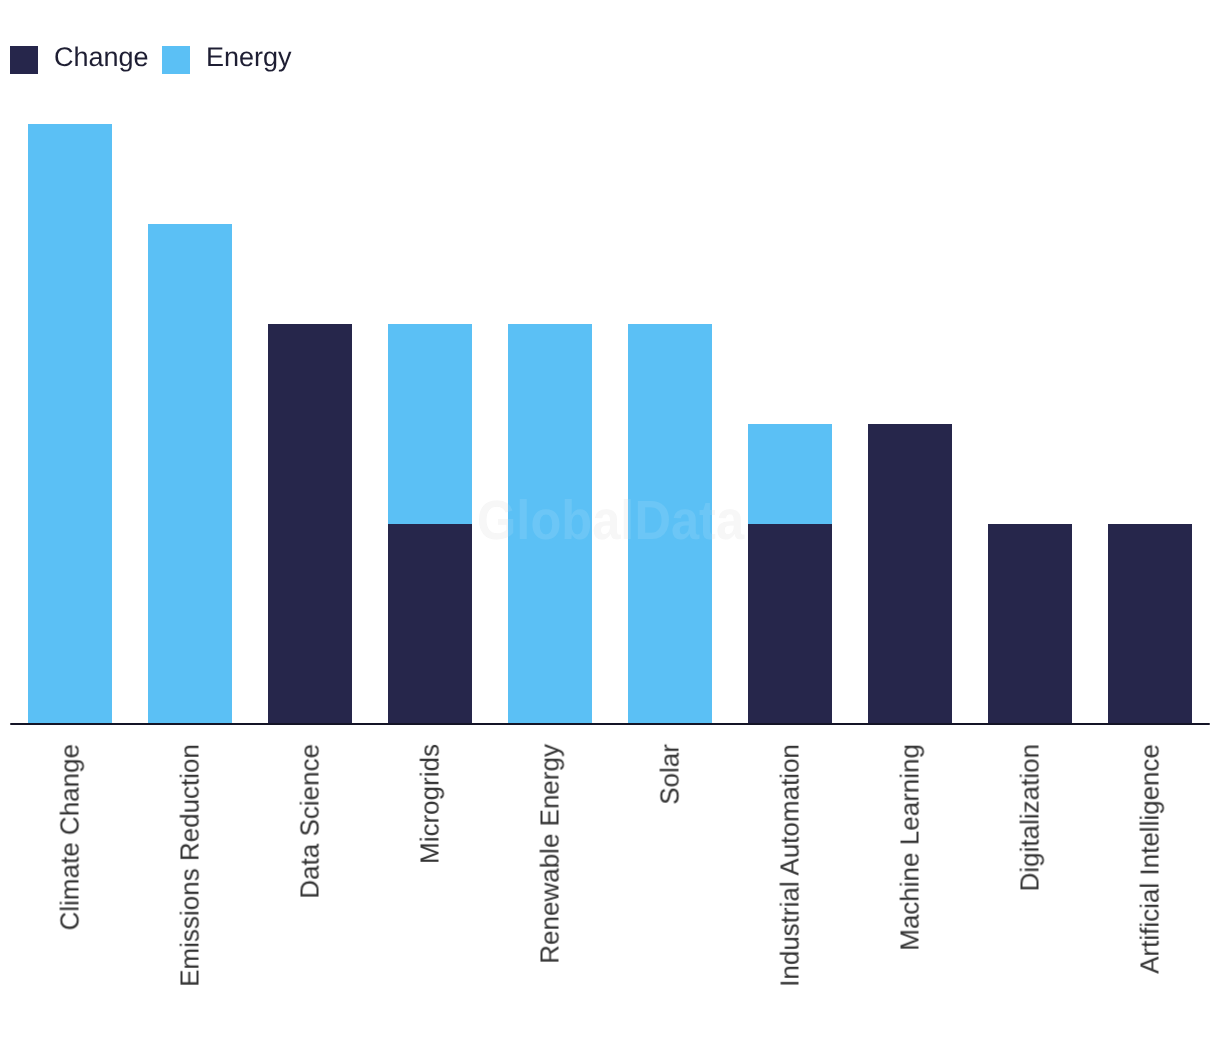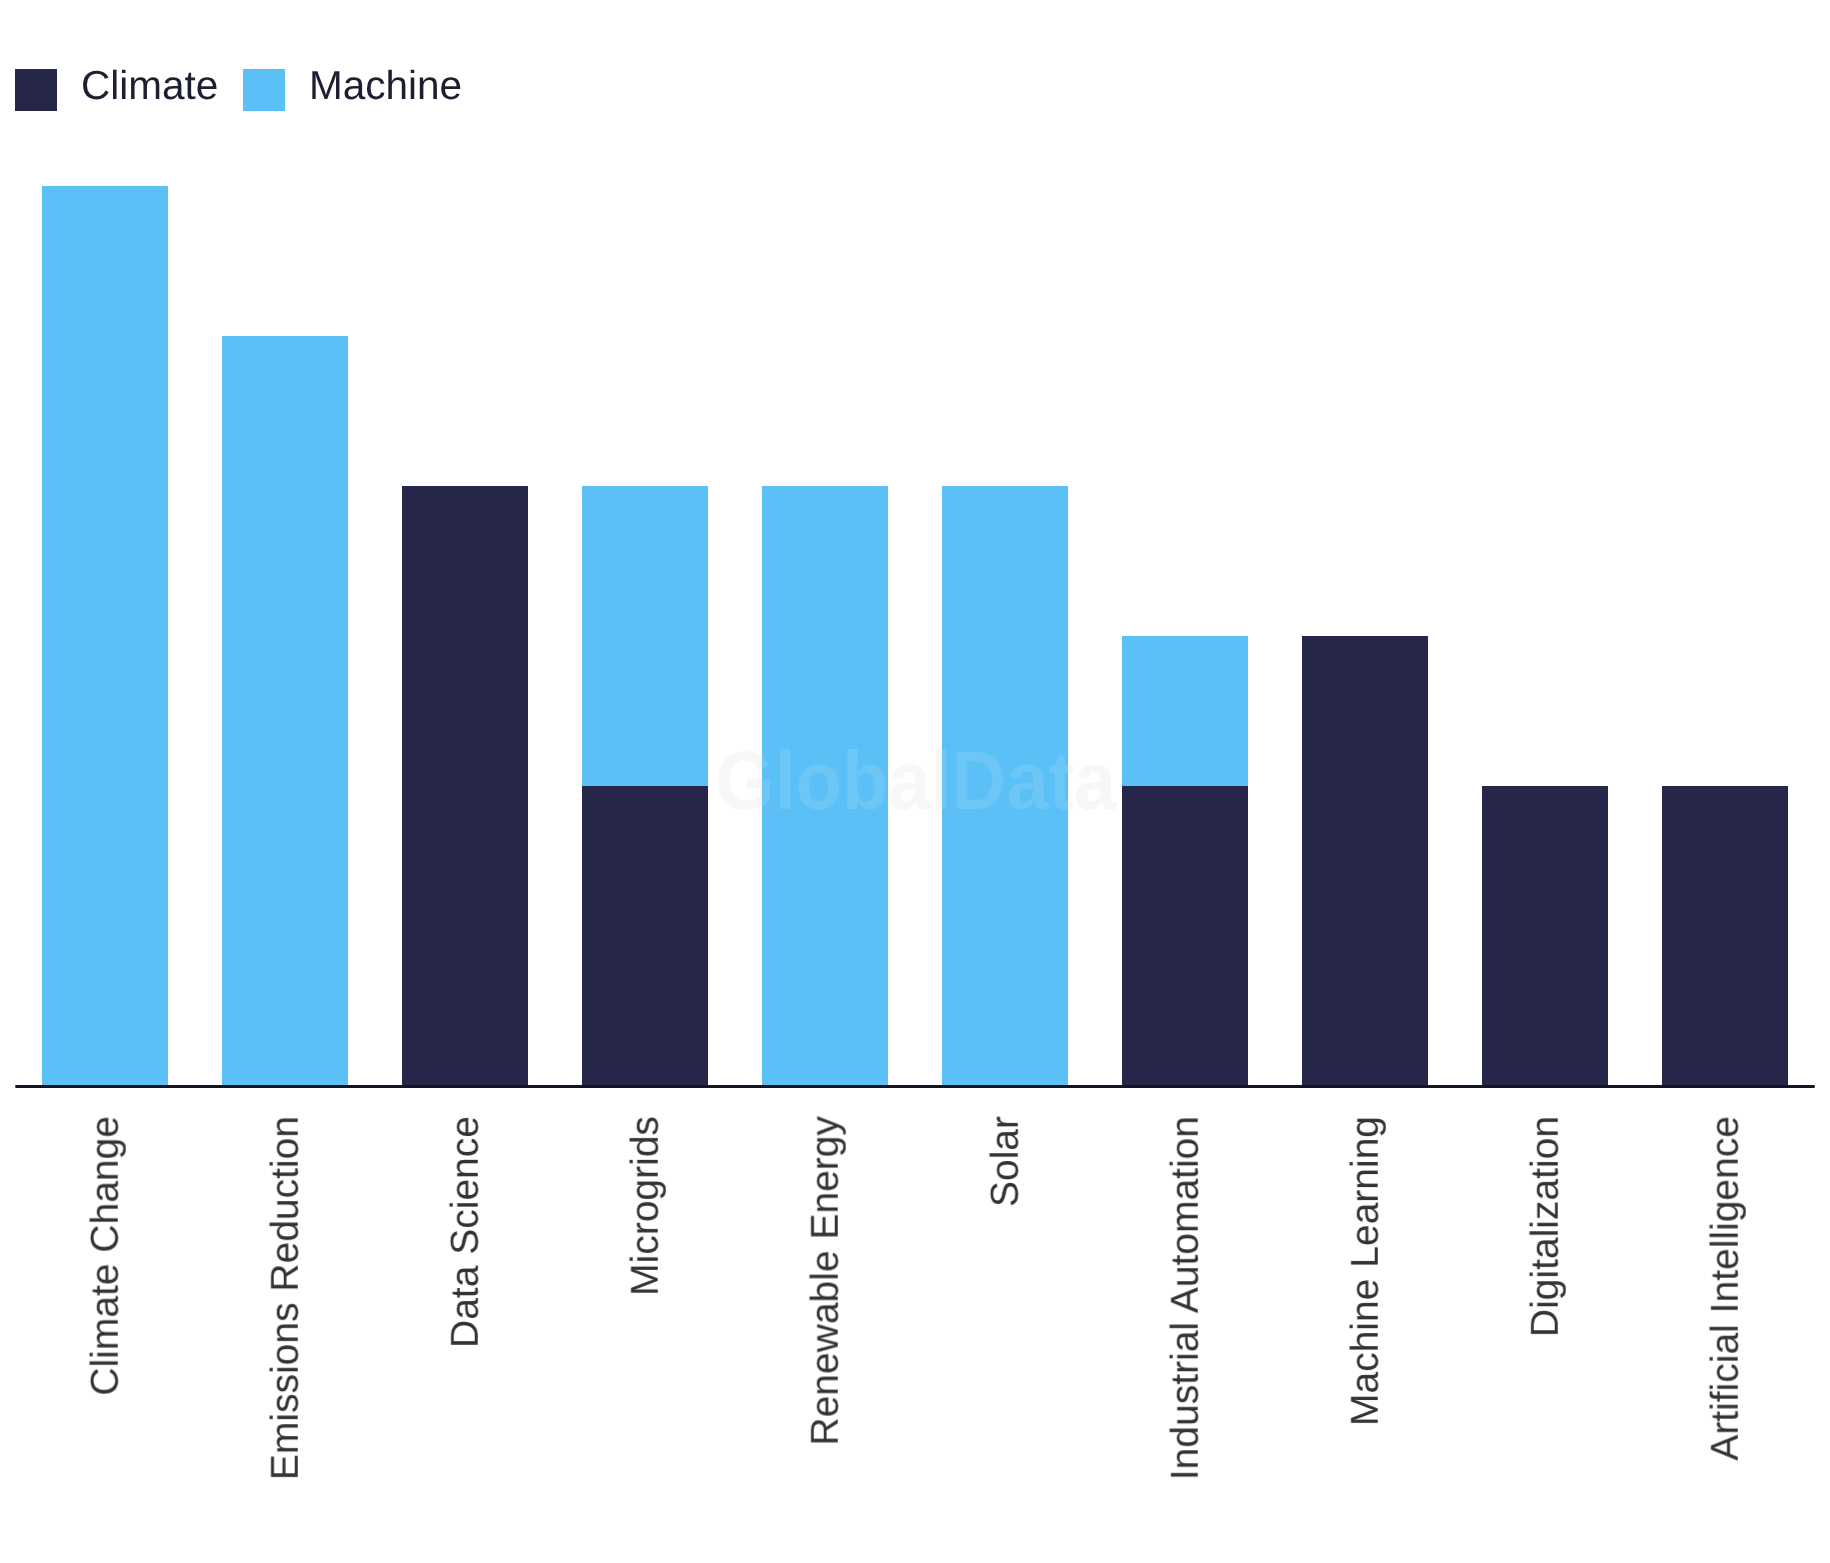--- a/index.html
+++ b/index.html
@@ -22,25 +22,25 @@
   .xlab{position:absolute;font-size:26px;color:#333333;white-space:nowrap;
         transform-origin:0 0;transform:rotate(-90deg) translate(-100%,-50%) translateZ(0);}
 </style>
 </head>
 <body>
 
 <div id="root">
   <div class="legend" id="legend">
       <div class="lg-item" style="left: 0px;">
         <span class="swatch" style="background: rgb(38, 38, 75);"></span>
-        <span class="lg-label">Climate</span>
+        <span class="lg-label">Change</span>
       </div>
       <div class="lg-item" style="left: 152px;">
         <span class="swatch" style="background: rgb(91, 192, 245);"></span>
-        <span class="lg-label">Machine</span>
+        <span class="lg-label">Energy</span>
       </div>
     </div>
   <div class="wm wm-under">GlobalData</div>
   <div id="bars">
       <div class="seg" style="background: rgb(91, 192, 245); left: 28px; width: 84px; top: 123.9px; height: 600px;"></div>
       <div class="seg" style="background: rgb(91, 192, 245); left: 148px; width: 84px; top: 223.9px; height: 500px;"></div>
       <div class="seg" style="background: rgb(38, 38, 75); left: 268px; width: 84px; top: 323.9px; height: 400px;"></div>
       <div class="seg" style="background: rgb(38, 38, 75); left: 388px; width: 84px; top: 523.9px; height: 200px;"></div>
       <div class="seg" style="background: rgb(91, 192, 245); left: 388px; width: 84px; top: 323.9px; height: 200px;"></div>
       <div class="seg" style="background: rgb(91, 192, 245); left: 508px; width: 84px; top: 323.9px; height: 400px;"></div>

